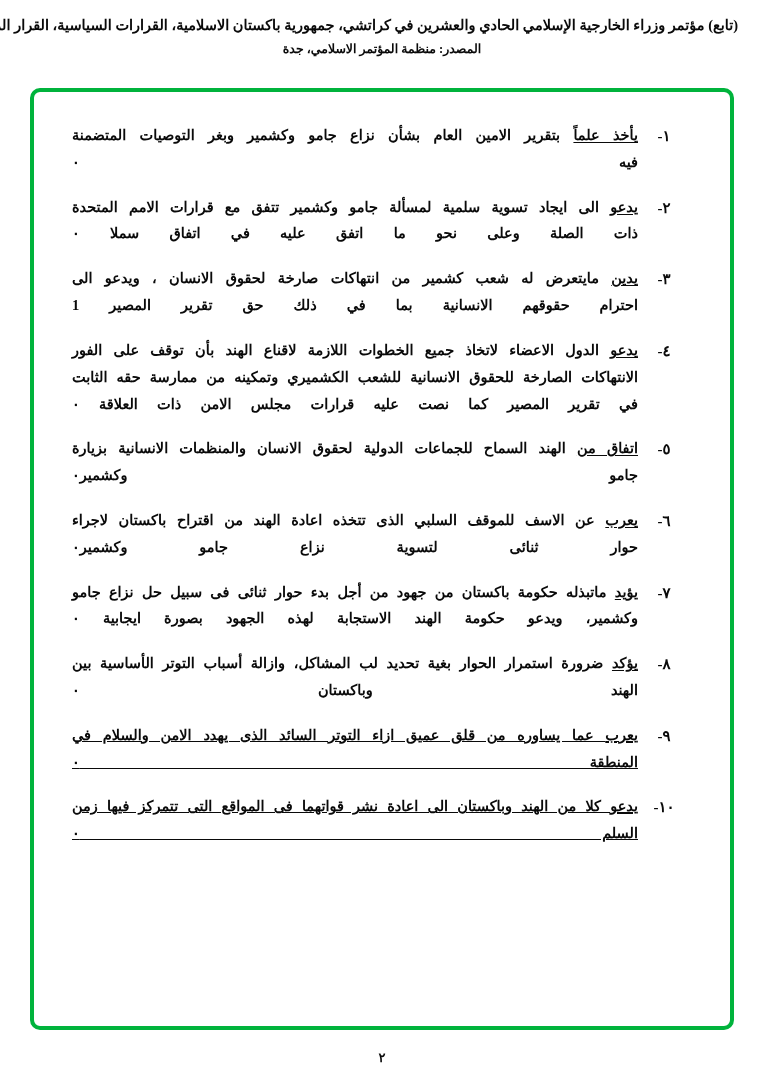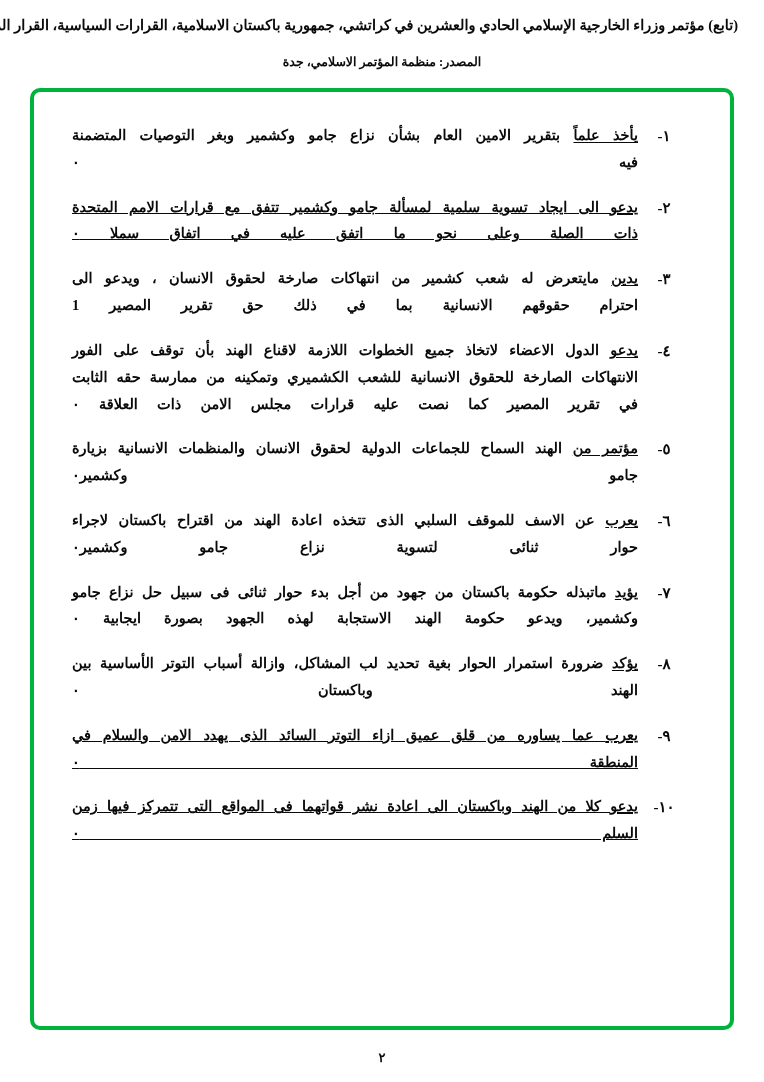--- a/index.html
+++ b/index.html
@@ -32,21 +32,21 @@
     font-size: 14.5px;
     font-weight: bold;
     letter-spacing: 0px;
     line-height: 1.35;
     direction: rtl;
     white-space: nowrap;
   }
   .header-line-2 {
     font-size: 12.5px;
     font-weight: bold;
-    margin-top: 18px;
+    margin-top: 5px;
     direction: rtl;
   }
 
   
   .frame {
     position: absolute;
     top: 88px;
     left: 30px;
     right: 30px;
     bottom: 52px;
@@ -100,21 +100,21 @@
     font-weight: bold;
     padding-left: 4px;
   }
   .clause-text .verb {
     text-decoration: underline;
     text-underline-offset: 2px;
   }
 
   
   .c1 .clause-text { word-spacing: 7px; }
-  .c2 .clause-text { word-spacing: 5px; text-decoration: underline; }
+  .c2 .clause-text { word-spacing: 5px; }
   .c3 .clause-text { word-spacing: 5px; }
   .c4 .clause-text { word-spacing: 3px; }
   .c5 .clause-text { word-spacing: 5px; }
   .c6 .clause-text { word-spacing: 4px; }
   .c7 .clause-text { word-spacing: 3px; }
   .c8 .clause-text { word-spacing: 3px; }
   .c9 .clause-text { word-spacing: 5px; text-decoration: underline; }
   .c10 .clause-text { word-spacing: 5px; text-decoration: underline; }
 
   
@@ -157,21 +157,21 @@
           <span class="clause-text"><span class="verb">يدين</span><span> مايتعرض له شعب كشمير من انتهاكات صارخة لحقوق الانسان ، ويدعو الى احترام حقوقهم الانسانية بما في ذلك حق تقرير المصير 1</span></span>
         </li>
 
         <li class="clause c4">
           <span class="clause-num">٤-</span>
           <span class="clause-text"><span class="verb">يدعو</span><span> الدول الاعضاء لاتخاذ جميع الخطوات اللازمة لاقناع الهند بأن توقف على الفور الانتهاكات الصارخة للحقوق الانسانية للشعب الكشميري وتمكينه من ممارسة حقه الثابت في تقرير المصير كما نصت عليه قرارات مجلس الامن ذات العلاقة ٠</span></span>
         </li>
 
         <li class="clause c5">
           <span class="clause-num">٥-</span>
-          <span class="clause-text"><span class="verb">مؤتمر من</span><span> الهند السماح للجماعات الدولية لحقوق الانسان والمنظمات الانسانية بزيارة جامو وكشمير٠</span></span>
+          <span class="clause-text"><span class="verb">اتفاق من</span><span> الهند السماح للجماعات الدولية لحقوق الانسان والمنظمات الانسانية بزيارة جامو وكشمير٠</span></span>
         </li>
 
         <li class="clause c6">
           <span class="clause-num">٦-</span>
           <span class="clause-text"><span class="verb">يعرب</span><span> عن الاسف للموقف السلبي الذى تتخذه اعادة الهند من اقتراح باكستان لاجراء حوار ثنائى لتسوية نزاع جامو وكشمير٠</span></span>
         </li>
 
         <li class="clause c7">
           <span class="clause-num">٧-</span>
           <span class="clause-text"><span class="verb">يؤيد</span><span> ماتبذله حكومة باكستان من جهود من أجل بدء حوار ثنائى فى سبيل حل نزاع جامو وكشمير، ويدعو حكومة الهند الاستجابة لهذه الجهود بصورة ايجابية ٠</span></span>

